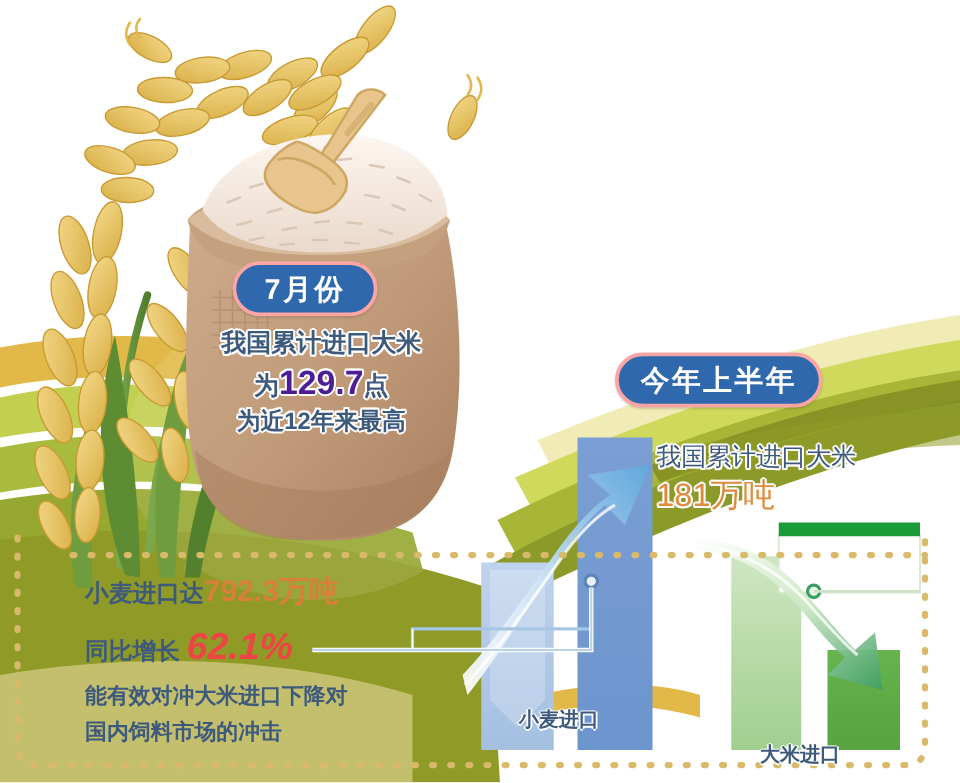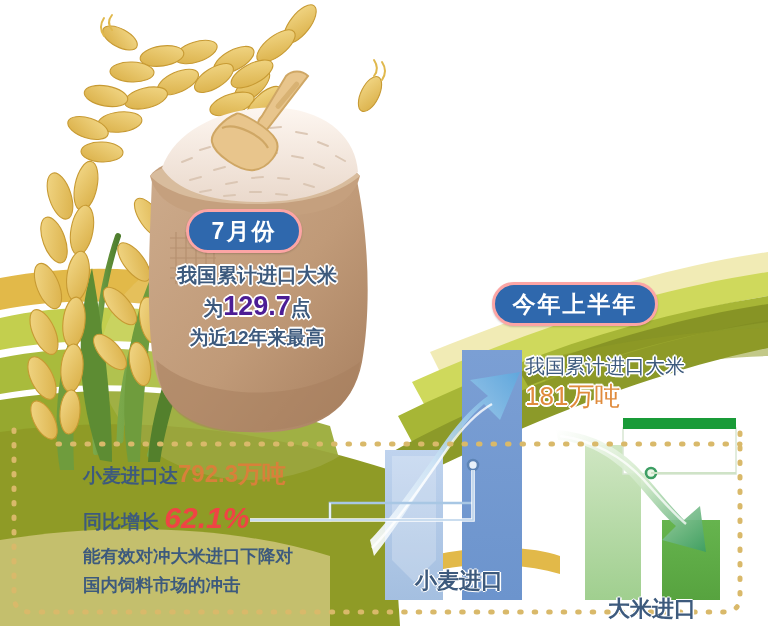--- a/index.html
+++ b/index.html
@@ -51,31 +51,31 @@
       1.6px 0 #fff, -1.6px 0 #fff, 0 1.6px #fff, 0 -1.6px #fff,
       1.2px 1.2px #fff, -1.2px 1.2px #fff, 1.2px -1.2px #fff, -1.2px -1.2px #fff;
   }
   .ricetext .r1{font-size:20px;display:block;}
   .ricetext .r2{font-size:26px;display:block;color:#e08b3c;margin-top:1px;}
   .ricetext .r3{font-size:20px;display:block;margin-top:1px;}
   .ricetext .r3 .pct{color:#e08b3c;font-size:27px;}
 
   
   .copy{
-    position:absolute;left:83px;top:455px;width:300px;
+    position:absolute;left:68px;top:455px;width:300px;
     color:#3d5a7d;line-height:1.62;font-weight:bold;
   }
   .copy .c-line{font-size:19px;display:block;white-space:nowrap;}
   .copy .c-line.small{font-size:17.5px;font-weight:bold;}
   .copy .big-orange{color:#d8803a;font-size:24px;}
   .copy .pct-orange{color:#ef4444;font-size:30px;font-style:italic;}
 
   
   .axlabel{
-    position:absolute;font-size:22px;font-weight:bold;color:#3d5a7d;
+    position:absolute;font-size:16px;font-weight:bold;color:#3d5a7d;
     white-space:nowrap;
     text-shadow:1.4px 0 #fff,-1.4px 0 #fff,0 1.4px #fff,0 -1.4px #fff;
   }
   #lbl-wheat{left:415px;top:566px;}
   #lbl-rice {left:608px;top:594px;}
 </style>
 </head>
 <body>
 
 <div id="stage">

